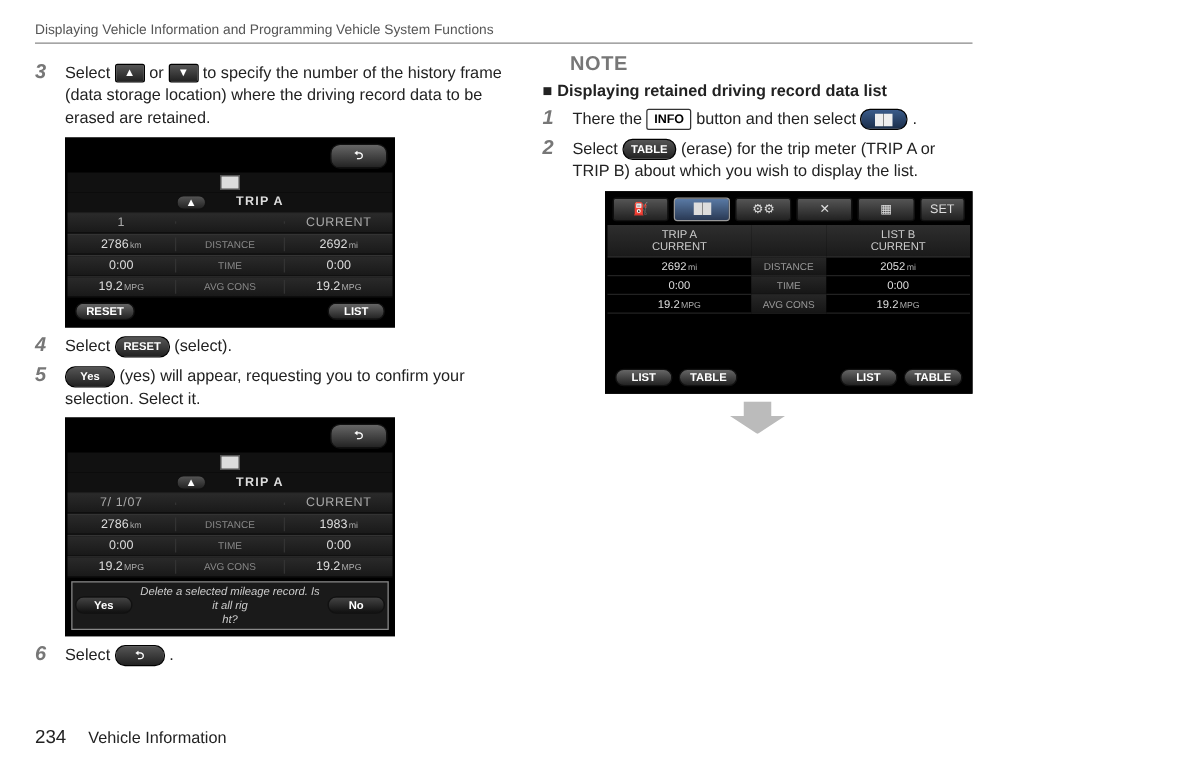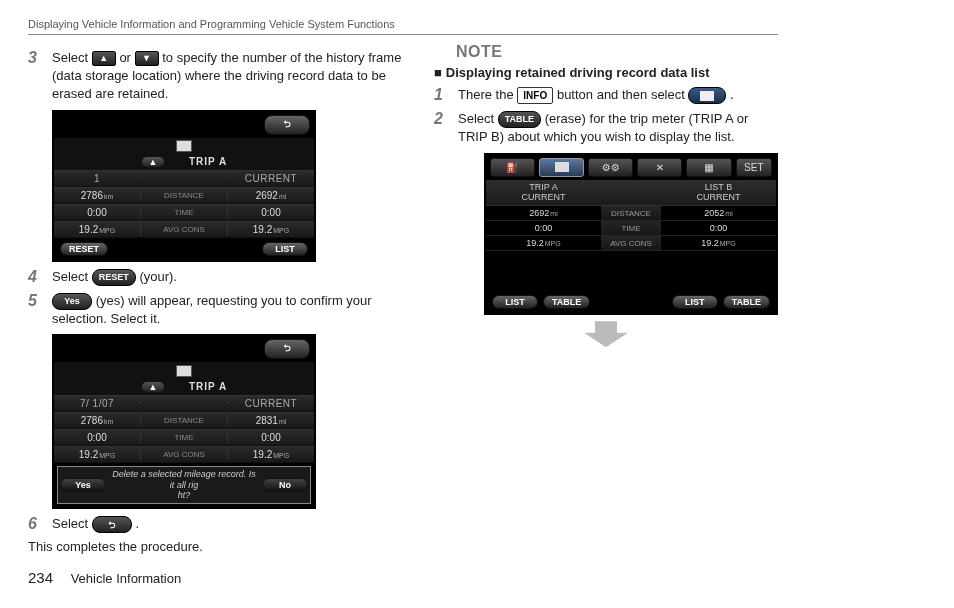--- a/index.html
+++ b/index.html
@@ -161,21 +161,21 @@
   .unit{font-size:7px; color:#aaa; margin-left:1px;}
   .note-head{font-weight:bold; color:#777; font-size:16px; letter-spacing:0.5px;padding-left:22px;}
   .note-body{font-size:11px; color:#666; line-height:1.35; margin-bottom:14px;}
   .subhead{font-weight:bold; font-size:13px; margin:4px 0;}
   .subhead .sq{font-size:13px; margin-right:4px;}
   .para{line-height:1.4; margin:4px 0 10px 0;}
   .footer-text{margin-top:6px; font-size:13px; color:#222;}
   .page-footer{
     position:absolute;
     left:28px;
-    bottom:22px;
+    bottom:10px;
     font-size:13px;
     margin-top:33px;
   }
   .page-num{font-size:15px; margin-right:14px;}
   
   .screenshot.wide{width:290px; margin-left:50px;}
   .tabs-row{
     display:flex;
     align-items:center;
     gap:4px;
@@ -306,21 +306,21 @@
           <div class="ssbtn">RESET</div>
           <div class="ssbtn">LIST</div>
         </div>
       </div>
 
       <div class="step">
         <div class="stepnum">4</div>
         <div class="stepbody">
           <span>Select</span>
           <span class="inline-btn">RESET</span>
-          <span>(your).</span>
+          <span>(select).</span>
         </div>
       </div>
 
       <div class="step">
         <div class="stepnum">5</div>
         <div class="stepbody">
           <span class="inline-btn">Yes</span>
           <span>(yes) will appear, requesting you to confirm your selection. Select it.</span>
         </div>
       </div>
@@ -337,21 +337,21 @@
           <div style="font-weight:bold;letter-spacing:1px;">TRIP A</div>
         </div>
         <div class="ssrow label">
           <div>7/ 1/07</div>
           <div class="mid"></div>
           <div>CURRENT</div>
         </div>
         <div class="ssrow">
           <div><span>2786</span><span class="unit">km</span></div>
           <div class="mid small">DISTANCE</div>
-          <div><span>2831</span><span class="unit">mi</span></div>
+          <div><span>1983</span><span class="unit">mi</span></div>
         </div>
         <div class="ssrow">
           <div>0:00</div>
           <div class="mid small">TIME</div>
           <div>0:00</div>
         </div>
         <div class="ssrow">
           <div><span>19.2</span><span class="unit">MPG</span></div>
           <div class="mid small">AVG CONS</div>
           <div><span>19.2</span><span class="unit">MPG</span></div>
@@ -365,21 +365,20 @@
       </div>
 
       <div class="step">
         <div class="stepnum">6</div>
         <div class="stepbody">
           <span>Select</span>
           <span class="inline-btn back-arrow">⮌</span> .
         </div>
       </div>
 
-      <div class="footer-text">This completes the procedure.</div>
     </div>
 
     <div class="col-right">
       <div class="note-head">NOTE</div>
 
       <div class="subhead">
         <span class="sq">■</span><span>Displaying retained driving record data list</span>
       </div>
 
       <div class="step">

